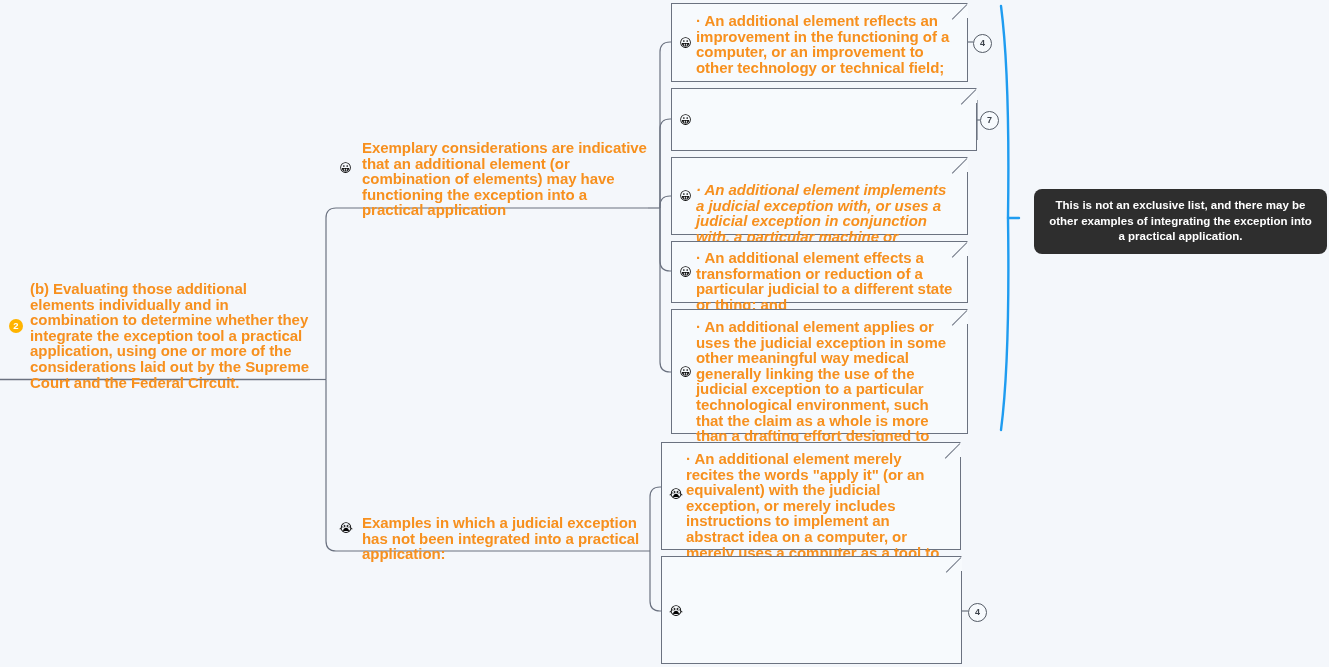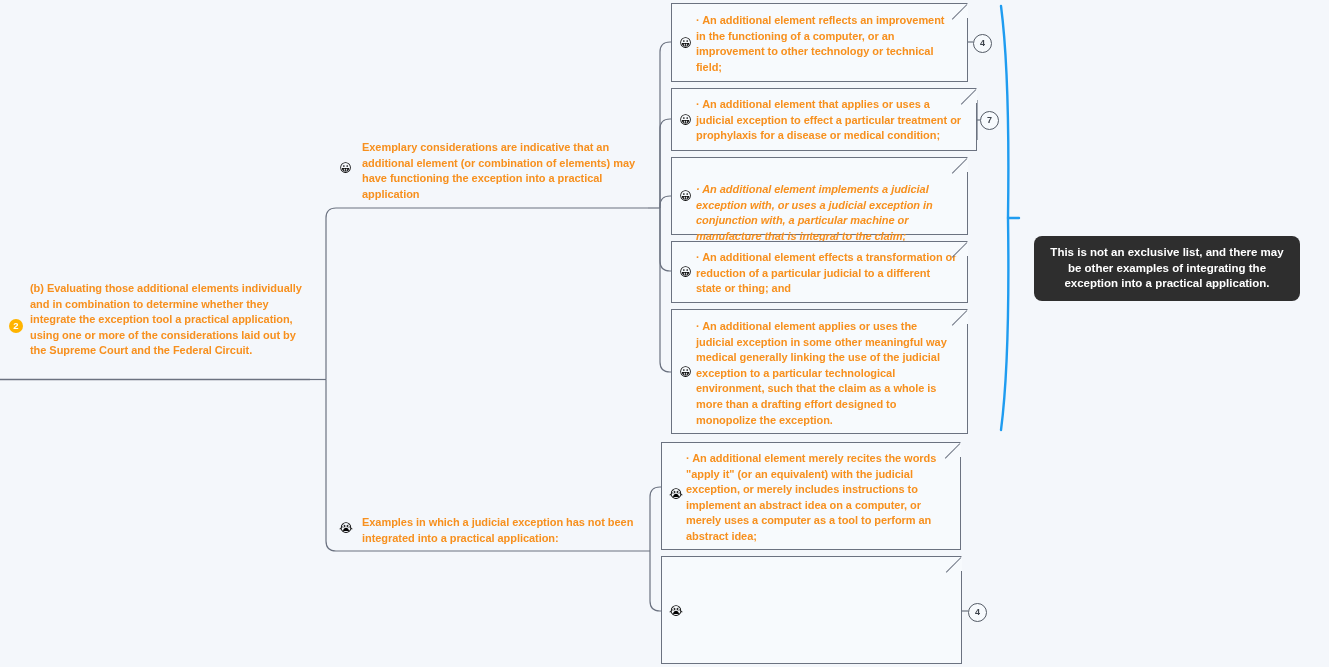--- a/index.html
+++ b/index.html
@@ -11,21 +11,21 @@
     position:relative;
   }
   #canvas{position:absolute;left:0;top:0;width:1329px;height:667px;}
   svg.wires{position:absolute;left:0;top:0;width:1329px;height:667px;pointer-events:none;}
 
   
   .node{position:absolute;box-sizing:border-box;}
   .node .ntext{
     color:#f7901e;
     font-weight:bold;
-    font-size:11px;
+    font-size:15px;
     line-height:15.6px;
     letter-spacing:-0.05px;
   }
   .emoji{
     position:absolute;
     width:13px;height:13px;
     font-size:12px;line-height:13px;
     text-align:center;
     user-select:none;
   }
@@ -154,21 +154,20 @@
     <div class="foldline"></div>
     <div class="emoji" style="left:7px;top:33px;">😀</div>
     <div class="ntext" style="margin:9px 12px 0 24px;">· An additional element reflects an improvement in the functioning of a computer, or an improvement to other technology or technical field;</div>
   </div>
   <div class="badge" style="left:973px;top:34px;">4</div>
 
   <div class="node boxed" style="left:671px;top:88px;width:306px;height:63px;">
     <div class="fold"></div>
     <div class="foldline"></div>
     <div class="emoji" style="left:7px;top:25px;">😀</div>
-    <div class="ntext" style="margin:8px 10px 0 24px;">· An additional element that applies or uses a judicial exception to effect a particular treatment or prophylaxis for a disease or medical condition;</div>
   </div>
   <div class="badge" style="left:980px;top:111px;">7</div>
 
   <div class="node boxed" style="left:671px;top:157px;width:297px;height:78px;">
     <div class="fold"></div>
     <div class="foldline"></div>
     <div class="emoji" style="left:7px;top:32px;">😀</div>
     <div class="ntext" style="margin:24px 12px 0 24px;font-style:italic;">· An additional element implements a judicial exception with, or uses a judicial exception in conjunction with, a particular machine or manufacture that is integral to the claim;</div>
   </div>
 
@@ -193,17 +192,17 @@
     <div class="ntext" style="margin:8px 10px 0 24px;">· An additional element merely recites the words "apply it" (or an equivalent) with the judicial exception, or merely includes instructions to implement an abstract idea on a computer, or merely uses a computer as a tool to perform an abstract idea;</div>
   </div>
 
   <div class="node boxed" style="left:661px;top:556px;width:301px;height:108px;">
     <div class="fold"></div>
     <div class="foldline"></div>
     <div class="emoji" style="left:7px;top:48px;">😭</div>
   </div>
   <div class="badge" style="left:968px;top:603px;">4</div>
 
-  <div class="note" style="left:1034px;top:189px;width:266px;margin-top:47px;">
+  <div class="note" style="left:1034px;top:189px;width:293px;">
     <span>This is not an exclusive list, and there may be other examples of integrating the exception into a practical application.</span>
   </div>
 
 </div>
 
 </body></html>

